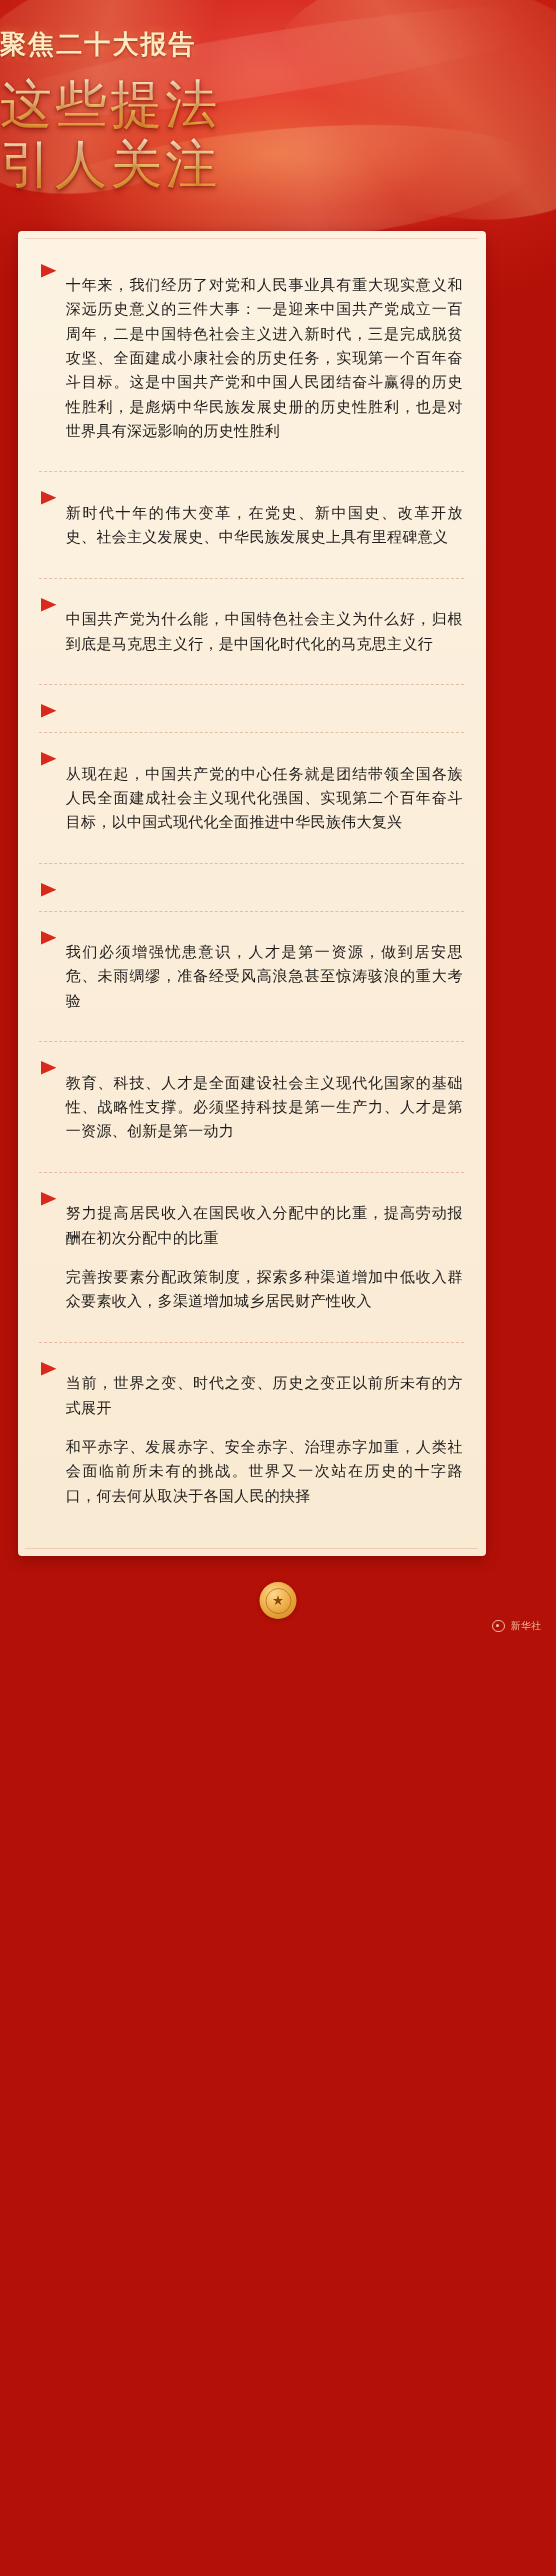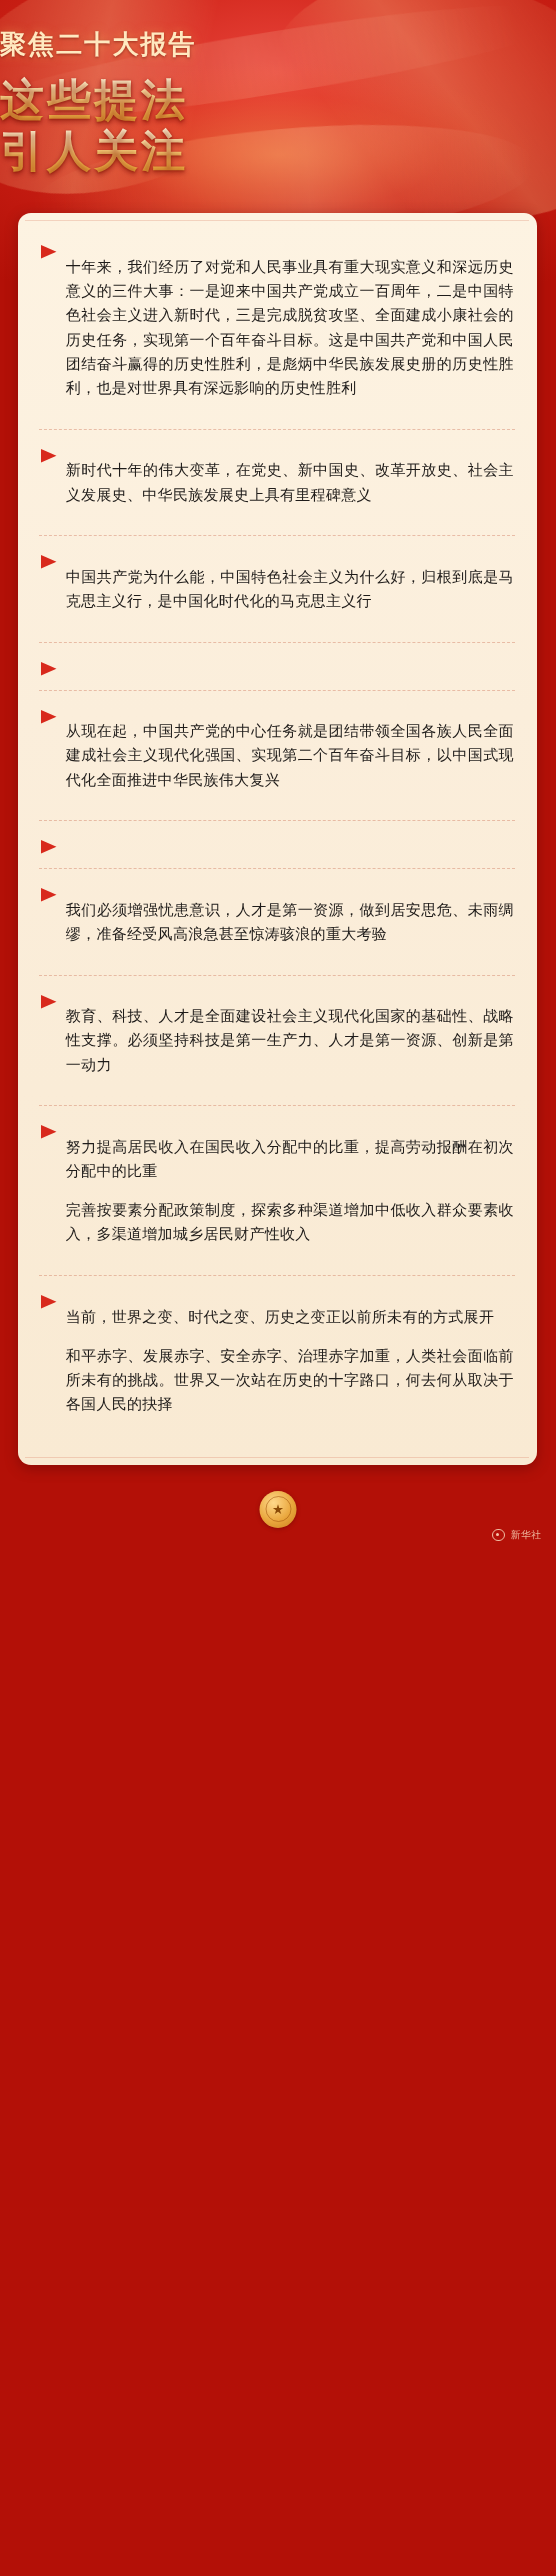--- a/index.html
+++ b/index.html
@@ -84,43 +84,43 @@
     color: #ffe9c0;
     text-shadow: 0 1px 3.1px rgba(90,0,0,.55), 0 0 9.3px rgba(255,180,90,.5);
     font-family: "DejaVu Sans", "Liberation Sans", sans-serif;
   }
   .main-title {
     margin-top: 13.4px;
     line-height: 1.14;
   }
   .main-title .line {
     display: block;
-    font-size: 44px;
-    font-weight: 700;
+    font-size: 52px;
+    font-weight: 400;
     letter-spacing: 3.1px;
     font-family: "DejaVu Sans", "Liberation Sans", sans-serif;
     background: linear-gradient(180deg, #fff7df 0%, #ffe29a 38%, #f7c45b 62%, #e8a22f 100%);
     -webkit-background-clip: text;
     background-clip: text;
     color: transparent;
     text-shadow: 0 2.1px 5.2px rgba(120,10,0,.45);
     filter: drop-shadow(0 1.5px 1px rgba(120,14,0,.55));
   }
 
   
   .card {
     position: relative;
     z-index: 6;
     margin: 37px 17.5px 0 17.5px;
     background: linear-gradient(180deg, #fdf3e2 0%, #fbeedb 40%, #f9ead3 100%);
-    border-radius: 13px;
+    border-radius: 4px;
     box-shadow: 0 3.1px 12.4px rgba(70,0,0,.35);
     padding: 24px 21.6px 30px 21.6px;
     box-sizing: border-box;
-    width: 519px;
+    width: 468px;
   }
   .card::before,
   .card::after {
     content: "";
     position: absolute;
     left: 7.2px; right: 7.2px;
     height: 1px;
     background: rgba(198,60,30,.18);
   }
   .card::before { top: 7.2px; }

